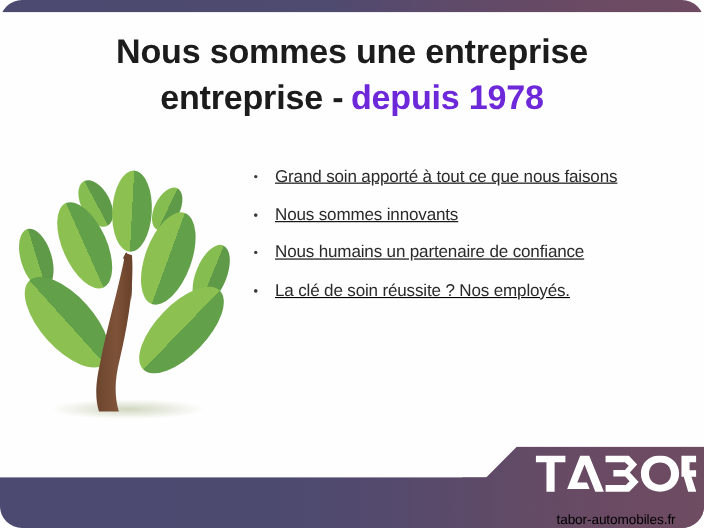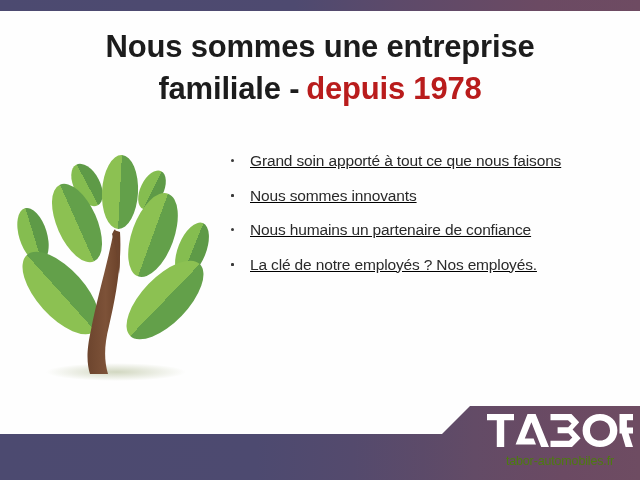--- a/index.html
+++ b/index.html
@@ -9,20 +9,21 @@
   }
   body {
     font-family: "Liberation Sans", sans-serif;
   }
   #slide {
     position: relative;
     width: 640px;
     height: 480px;
     background: #fefefe;
     overflow: hidden;
+    border-radius: 20px;
   }
 
   
   .top-bar {
     position: absolute;
     left: 0; top: 0;
     width: 640px; height: 11px;
     background: linear-gradient(90deg, #4c4a70 0%, #4e4a70 46%, #5d4a6a 62%, #6b4a63 84%, #6e4b62 100%);
   }
 
@@ -32,21 +33,21 @@
     left: 0; top: 26px;
     width: 640px;
     text-align: center;
     font-size: 31px;
     font-weight: bold;
     line-height: 1.34;
     letter-spacing: -0.2px;
     color: #1c1c1c;
   }
   .headline .line { display: block; white-space: nowrap; }
-  .headline .accent { color: #b91c1c; }
+  .headline .accent { color: #6d28d9; }
   .headline .gap { display: inline-block; width: 7px; }
 
   
   .tree-wrap {
     position: absolute;
     left: 8px; top: 150px;
     width: 215px; height: 245px;
   }
   .tree-wrap svg { display: block; width: 215px; height: 245px; }
 
@@ -101,38 +102,38 @@
   }
 
   
   .logo {
     position: absolute;
     left: 487px; top: 414px;
     width: 146px;
   }
   .logo svg { display: block; }
   .logo-url {
-    margin-top: 6px;
+    margin-top: 17px;
     font-size: 12.4px;
-    color: #4d7c0f;
+    color: #000000;
     letter-spacing: -0.1px;
     text-align: center;
     white-space: nowrap;
   }
 </style>
 </head>
 <body>
 
 <div id="slide">
 
   <div class="top-bar"></div>
 
   <div class="headline">
     <span class="line">Nous sommes une entreprise</span>
-    <span class="line"><span>familiale -</span><span class="gap"></span><span class="accent">depuis 1978</span></span>
+    <span class="line"><span>entreprise -</span><span class="gap"></span><span class="accent">depuis 1978</span></span>
   </div>
 
   <div class="tree-wrap">
     <svg viewBox="0 0 215 245" xmlns="http://www.w3.org/2000/svg" aria-hidden="true">
       <defs>
         <linearGradient id="lfA" x1="0" y1="0" x2="1" y2="0">
           <stop offset="0%" stop-color="#8cc152"></stop>
             <stop offset="50%" stop-color="#8cc152"></stop>
           <stop offset="50%" stop-color="#63a04a"></stop>
             <stop offset="100%" stop-color="#63a04a"></stop>
@@ -181,21 +182,21 @@
       <path d="M107,79 C112,96 113,110 111,124 C110,112 108,96 104,84 Z" fill="#6d452e"></path>
     </svg>
   </div>
 
   <ul class="bullets">
     <li><span class="dot"></span><span>Grand soin apporté à tout ce que nous faisons</span></li>
     <li><span class="dot"></span></li>
     <li><span class="dot"></span><span>Nous sommes innovants</span></li>
     <li><span class="dot"></span><span>Nous humains un partenaire de confiance</span></li>
     <li><span class="dot"></span></li>
-    <li><span class="dot"></span><span>La clé de notre employés ? Nos employés.</span></li>
+    <li><span class="dot"></span><span>La clé de soin réussite ? Nos employés.</span></li>
   </ul>
 
   <div class="bottom-band">
     <div class="band-left"></div>
     <div class="band-right"></div>
   </div>
 
   <div class="logo">
     <svg viewBox="0 0 146 34" width="146" height="34" xmlns="http://www.w3.org/2000/svg" aria-hidden="true">
       <g fill="#ffffff">

